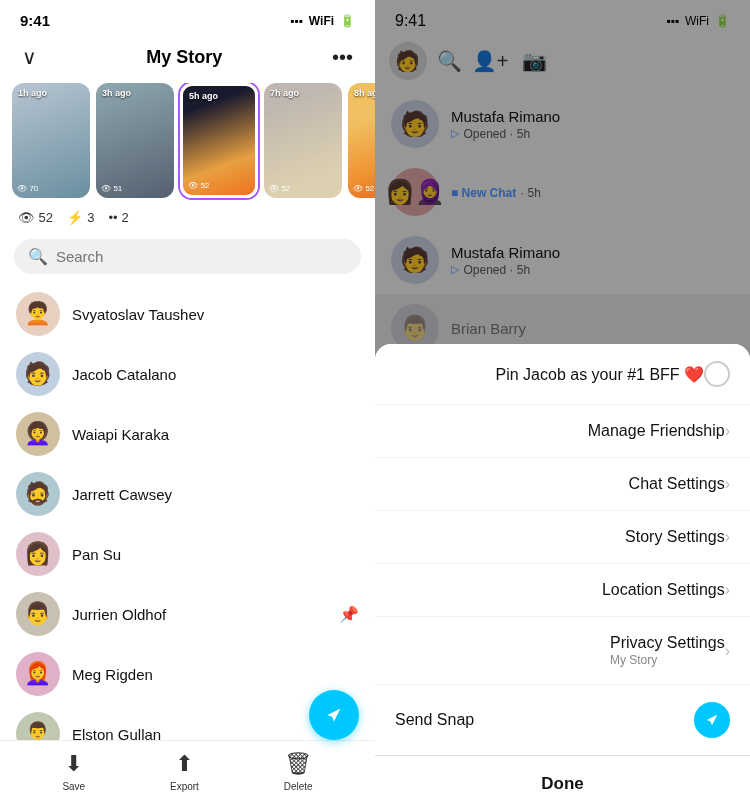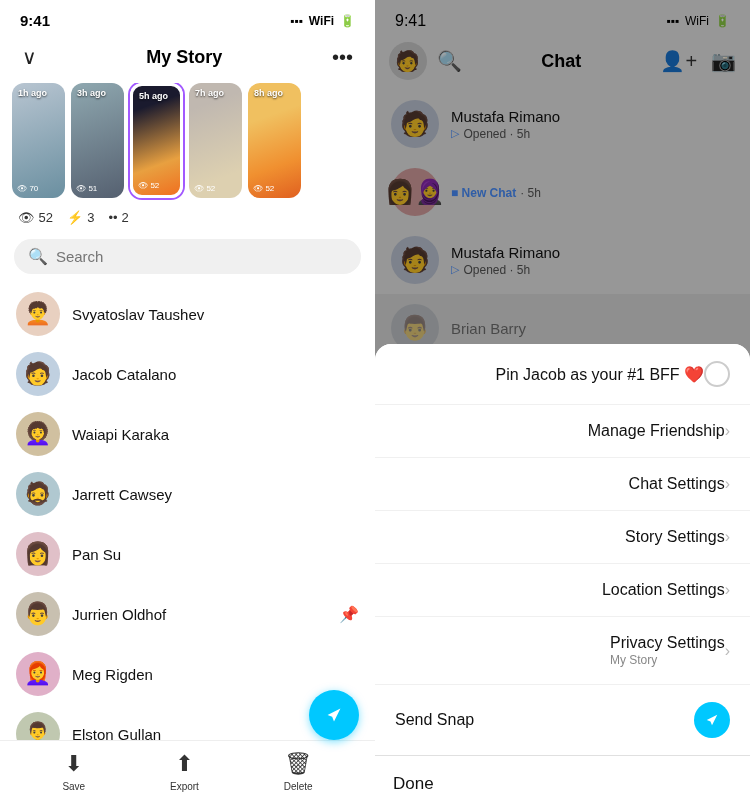--- a/index.html
+++ b/index.html
@@ -59,21 +59,21 @@
     }
 
     .story-strip {
       display: flex;
       gap: 6px;
       padding: 0 12px 8px;
       overflow-x: hidden;
     }
 
     .story-thumb {
-      width: 53px;
+      width: 78px;
       height: 115px;
       border-radius: 12px;
       overflow: hidden;
       flex-shrink: 0;
       position: relative;
       background: #888;
     }
 
     .story-thumb.active { border: 3px solid #fff; box-shadow: 0 0 0 2px #a259ff; padding-left: 43px; }
 
@@ -371,25 +371,25 @@
       background: #e8e8e8;
       opacity: 0.5;
     }
 
     .done-btn {
       background: #fff;
       border: none;
       width: 100%;
       padding: 18px;
       font-size: 17px;
-      font-weight: 400;
+      font-weight: 700;
       color: #111;
       cursor: pointer;
       border-top: 1px solid #e0e0e0;
-      text-align: left;
+      text-align: center;
     }
 
     
     svg { display: inline-block; vertical-align: middle; }
   </style>
 </head>
 <body>
 
 <div class="left-panel">
 
@@ -522,21 +522,20 @@
       <span>WiFi</span>
       <span>🔋</span>
     </div>
   </div>
 
   <div class="right-header">
     <div class="user-avatar">🧑</div>
     <button class="search-icon-btn">
       <span>🔍</span>
     </button>
-    <span class="chat-title">Chat</span>
     <div class="right-icons">
       <button class="search-icon-btn">
         <span>👤+</span>
       </button>
       <button class="search-icon-btn">
         <span>📷</span>
       </button>
     </div>
   </div>
 

